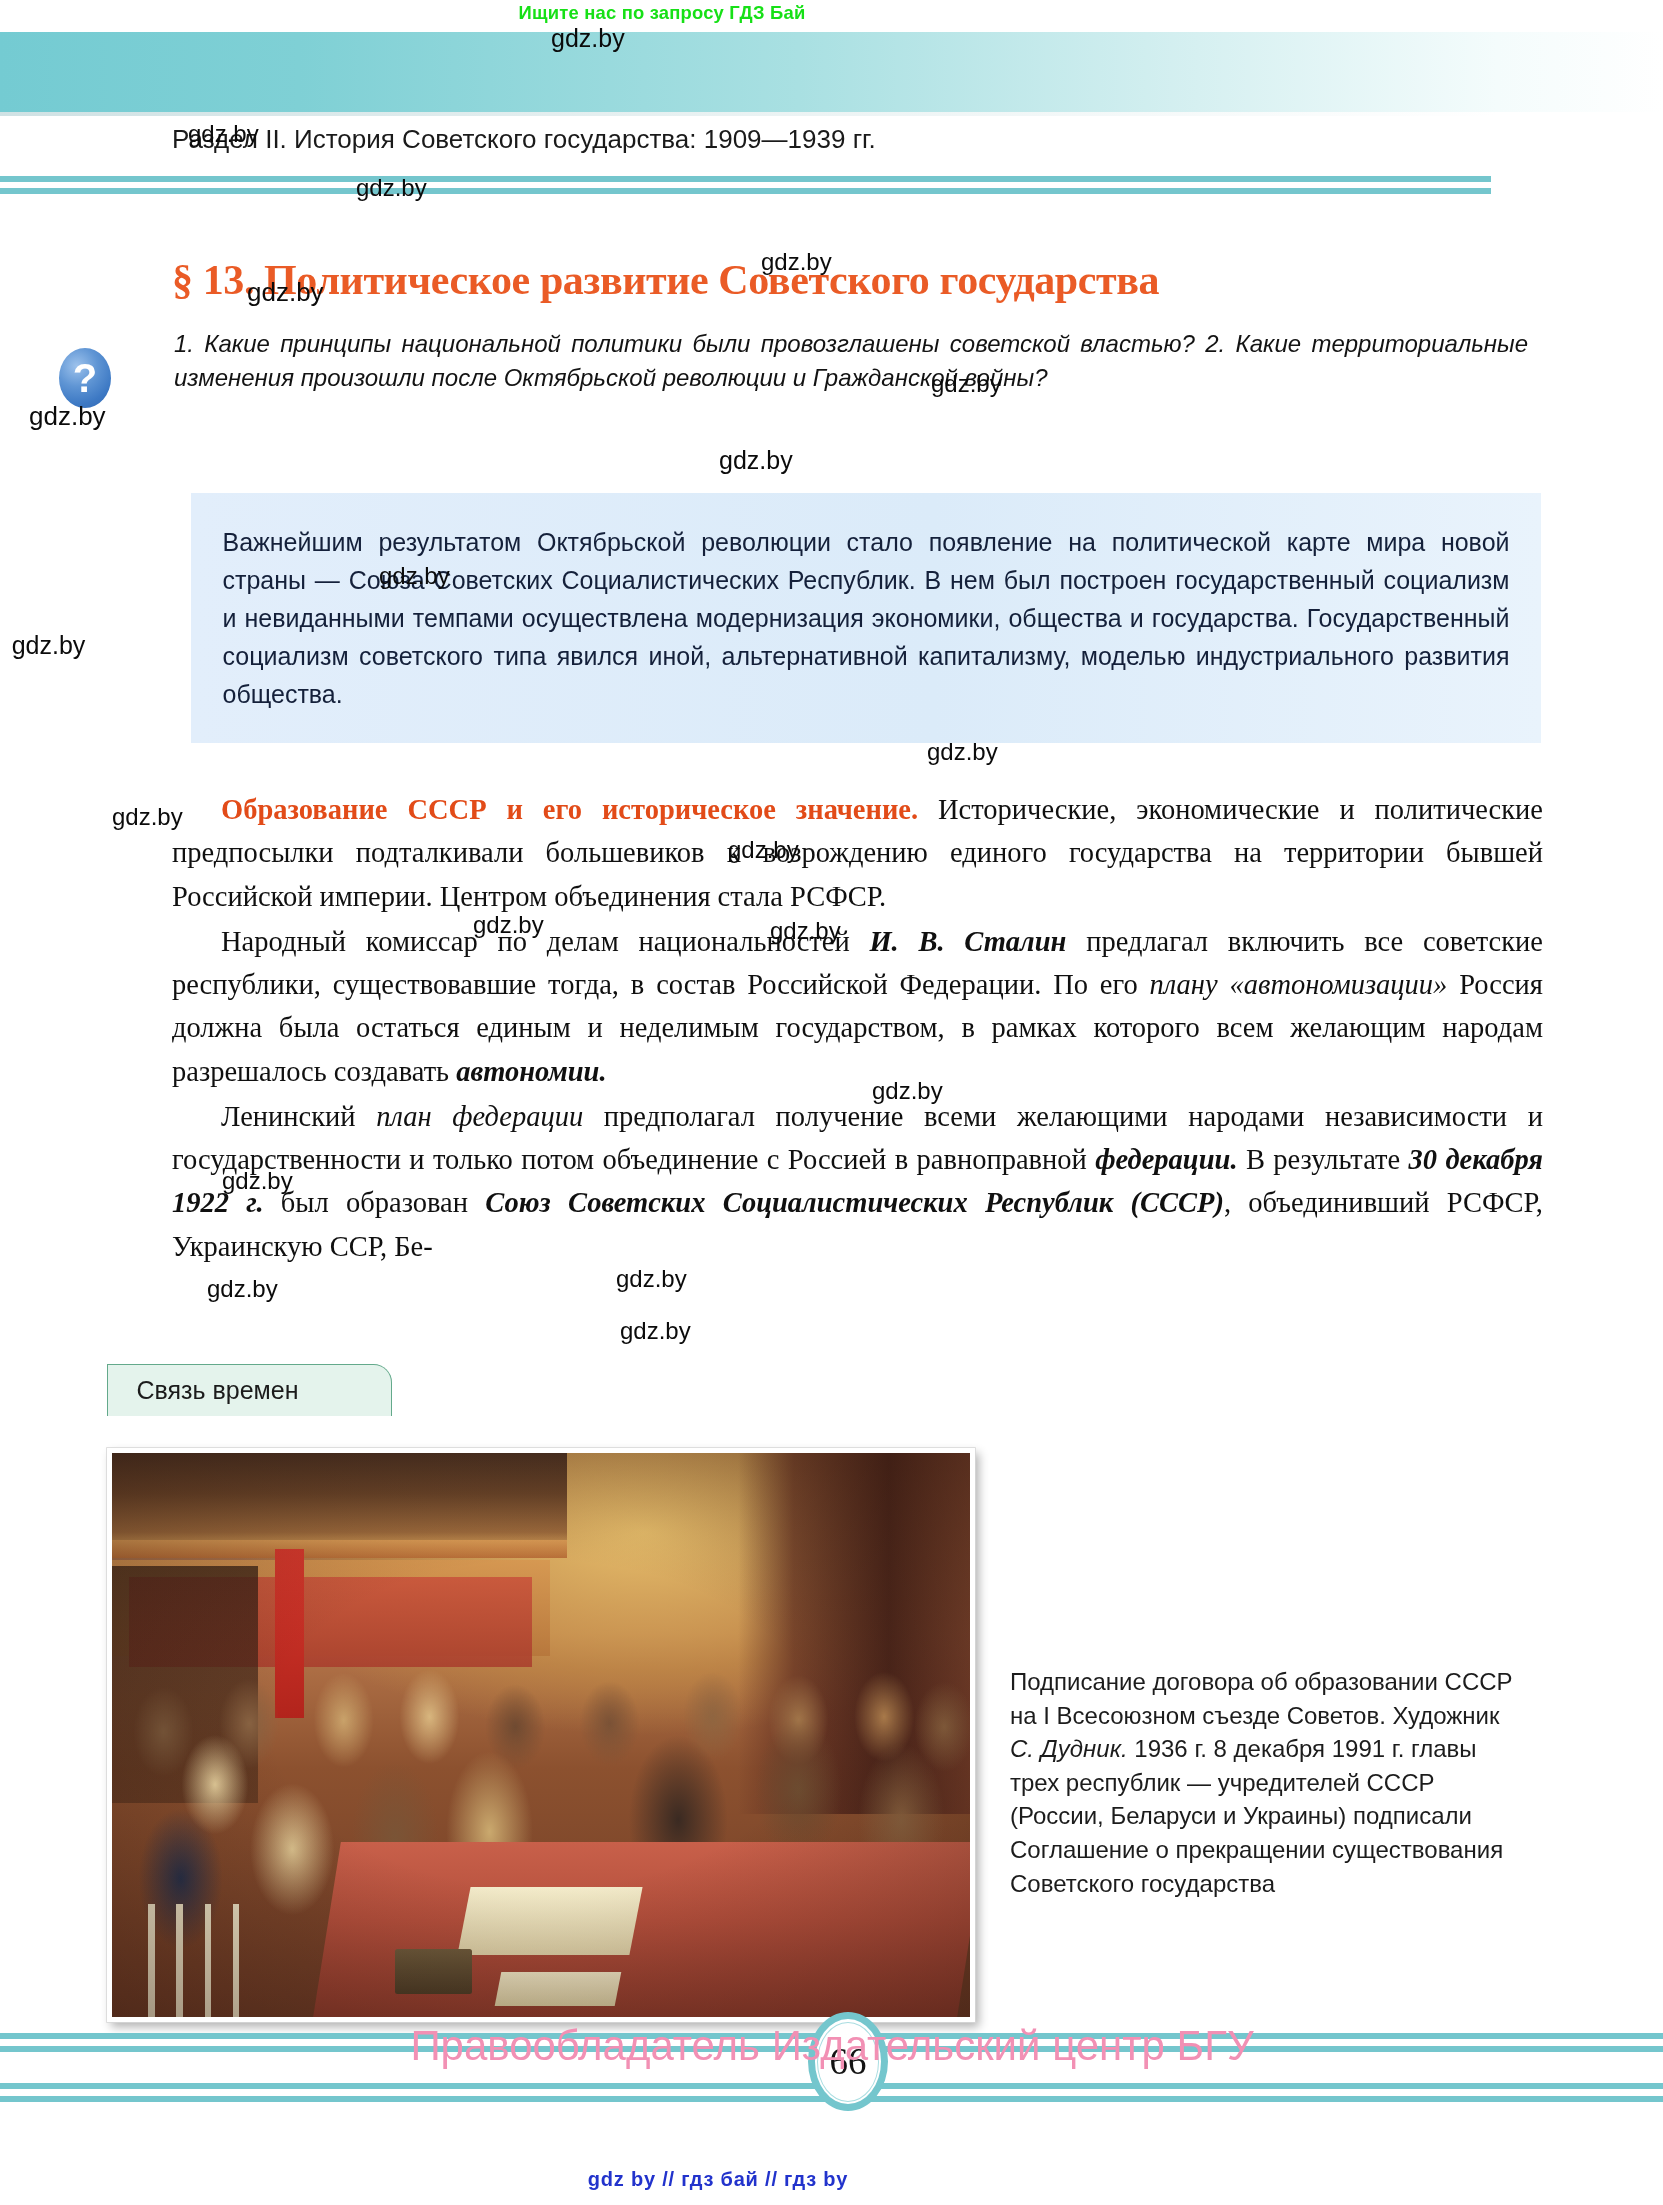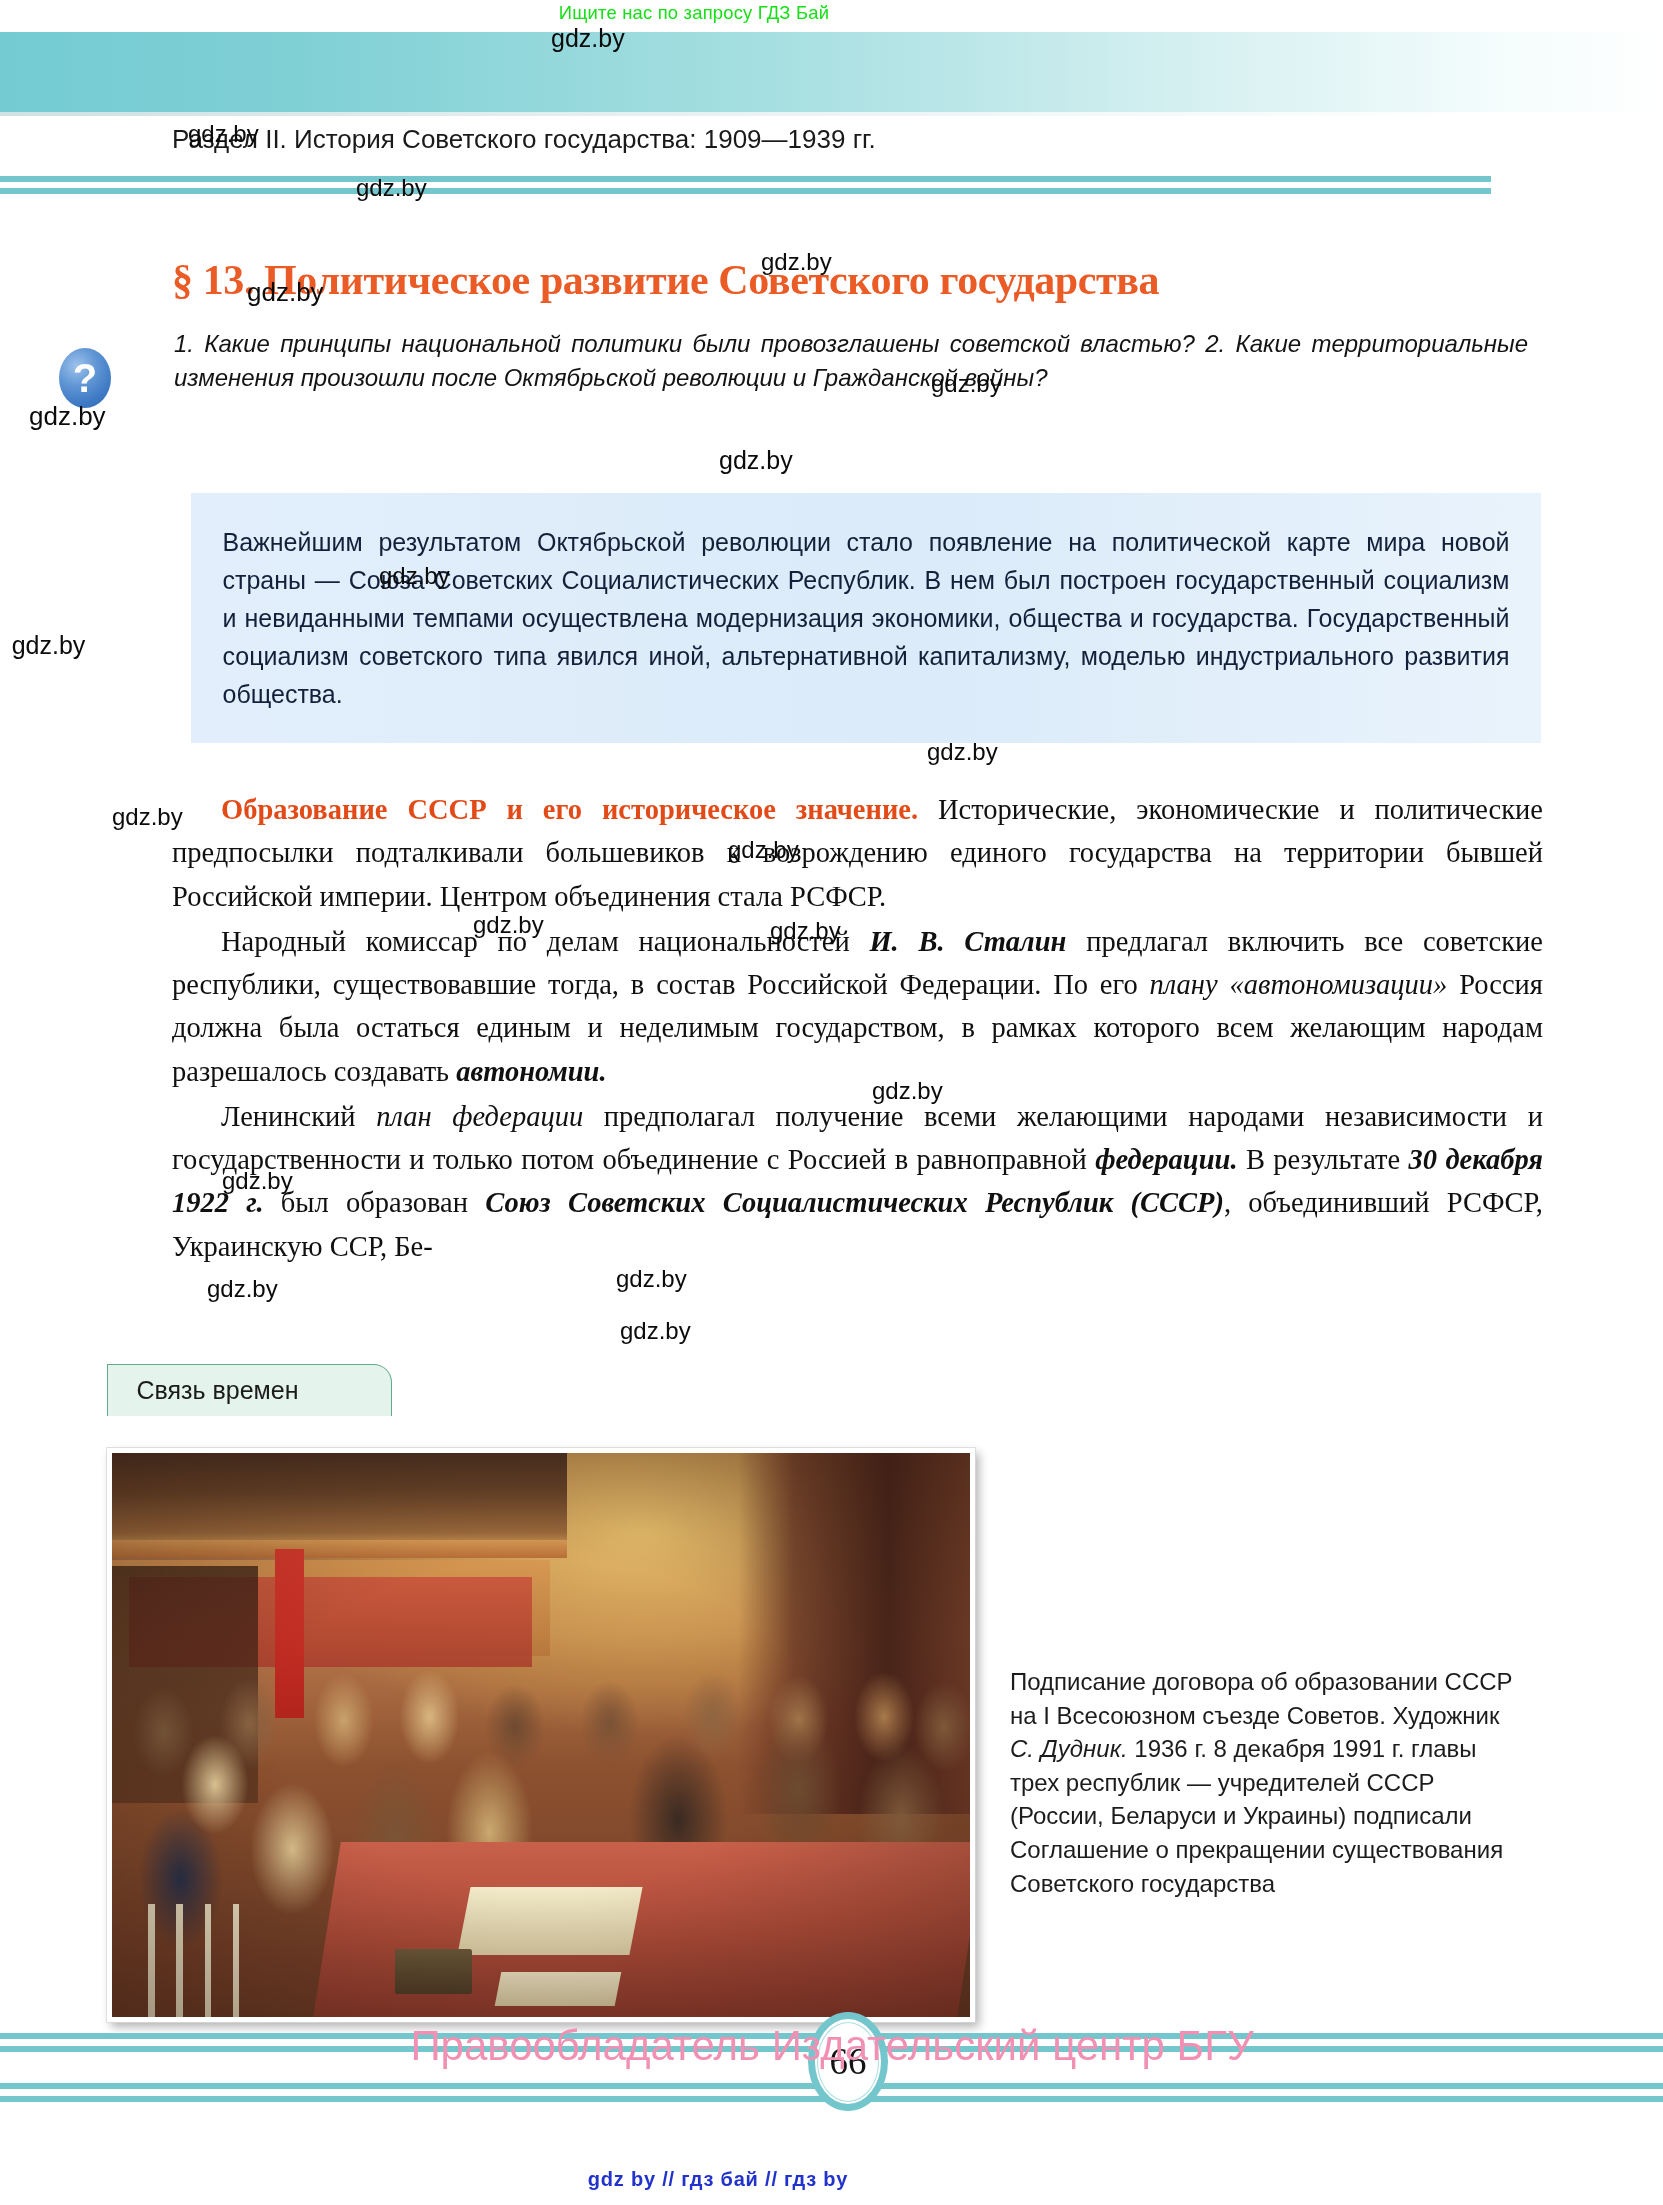--- a/index.html
+++ b/index.html
@@ -9,24 +9,23 @@
     font-family:"Liberation Sans", sans-serif;
     position:relative;
     overflow:hidden;
   }
   
   .promo {
     position:absolute; top:1.7px; left:0; width:1324px;
     text-align:center;
     color:#16e016;
     font-size:18.4px;
-    font-weight:400;
+    font-weight:700;
     letter-spacing:0.2px;
     font-family:"Liberation Sans", sans-serif;
-    margin-left:32px;
   }
   
   .band {
     position:absolute; top:32px; left:0; width:1664px; height:80px;
     background:linear-gradient(to right,#74cbd2 0%, #7fd0d5 18%, #a9e0e2 48%, #d6f0f1 72%, #f4fcfc 90%, #ffffff 100%);
   }
   .band-shadow {
     position:absolute; top:112px; left:0; width:1501px; height:4.2px;
     background:linear-gradient(to right, rgba(150,190,195,.45) 0%, rgba(180,210,212,.28) 50%, rgba(255,255,255,0) 100%);
   }

